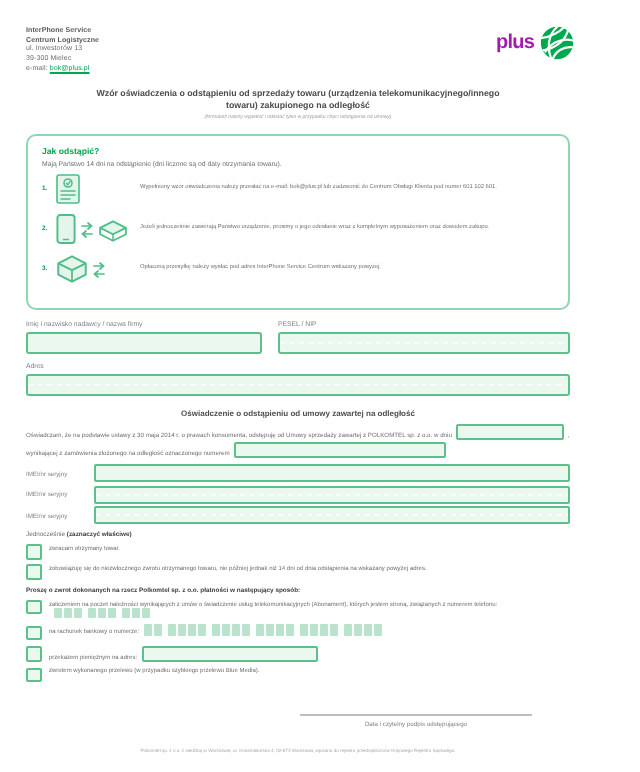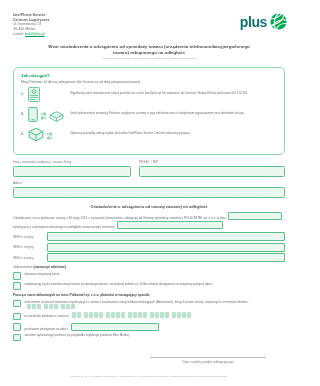--- a/index.html
+++ b/index.html
@@ -12,21 +12,21 @@
   }
   .page{position:relative;width:298px;height:386px;padding:0;box-sizing:border-box;}
 
   
   .hdr{display:flex;justify-content:space-between;align-items:flex-start;padding:13px 11px 0 13px;}
   .sender{font-size:3.5px;line-height:4.7px;color:#6d6e71;letter-spacing:.05px;}
   .sender .strong{font-weight:bold;color:#58595b;}
   .sender .mail a{color:#00a651;text-decoration:underline;}
 
   .logo{display:flex;align-items:center;gap:3px;}
-  .logo-word{font-size:14px;font-weight:bold;color:#0f766e;letter-spacing:-.4px;line-height:14px;}
+  .logo-word{font-size:10px;font-weight:bold;color:#a21caf;letter-spacing:-.4px;line-height:14px;}
   .logo-mark{width:17px;height:17px;position:relative;}
 
   
   .title{
     text-align:center;font-size:4.4px;line-height:6.2px;font-weight:bold;
     color:#4d4d4f;margin:7px 42px 0 42px;
   }
   .subtitle{
     text-align:center;font-size:2.5px;line-height:3.4px;color:#9a9b9d;
     font-style:italic;margin:1.5px 30px 0 30px;

